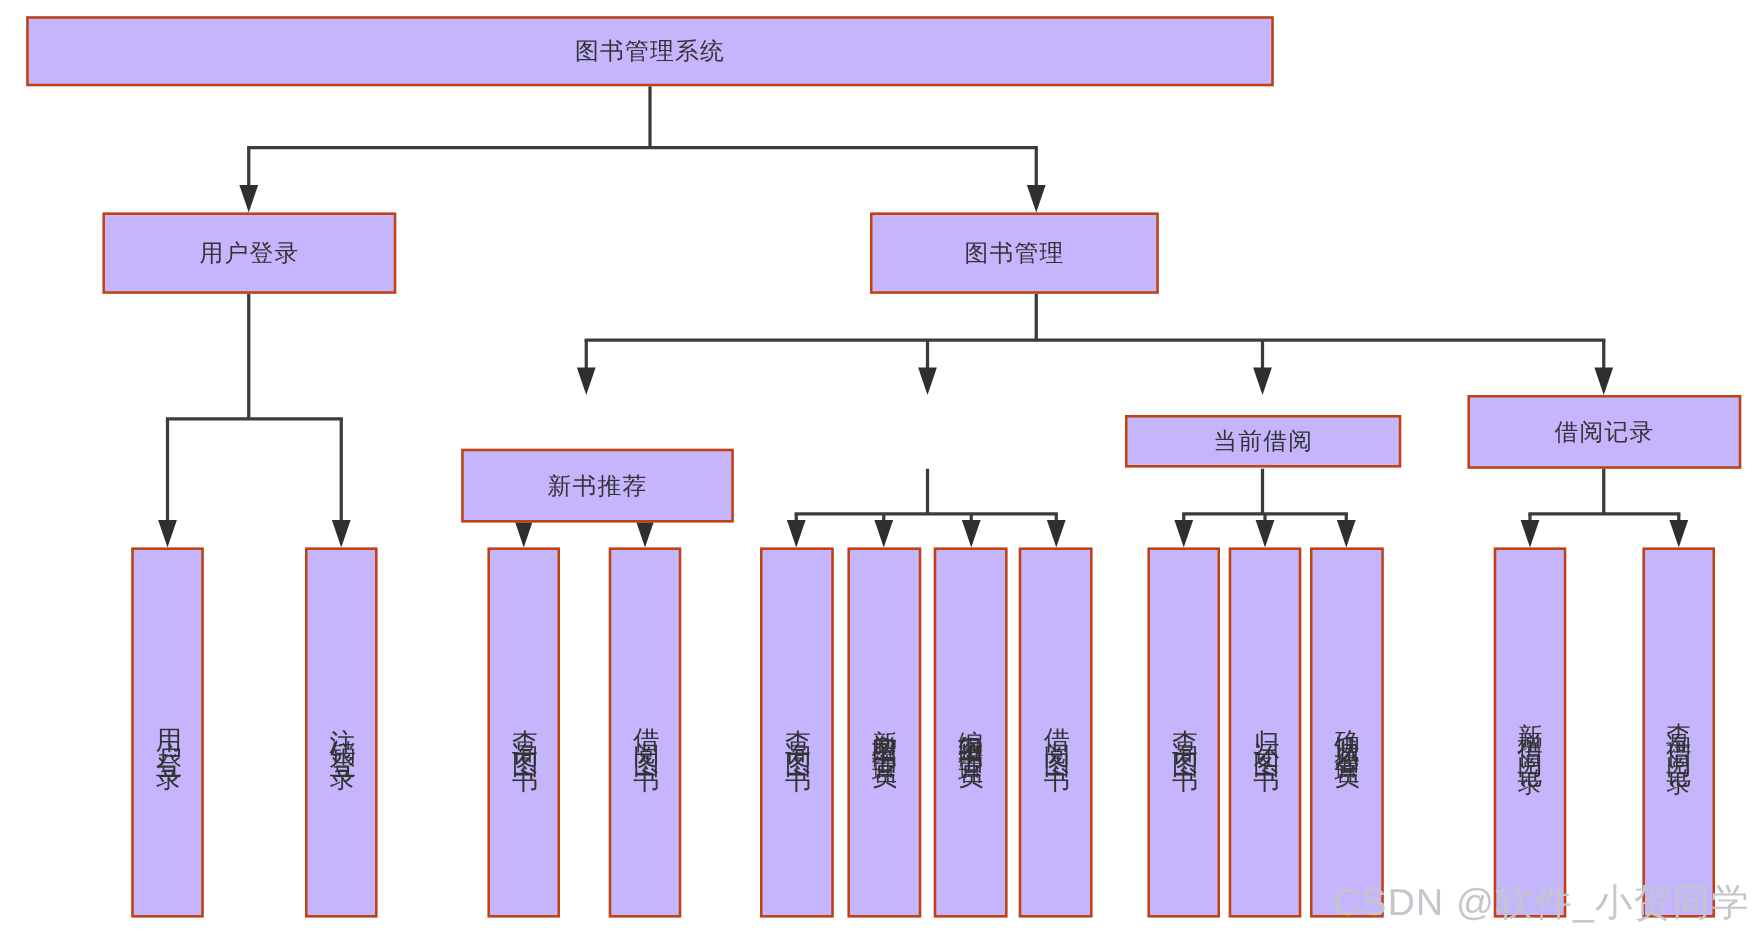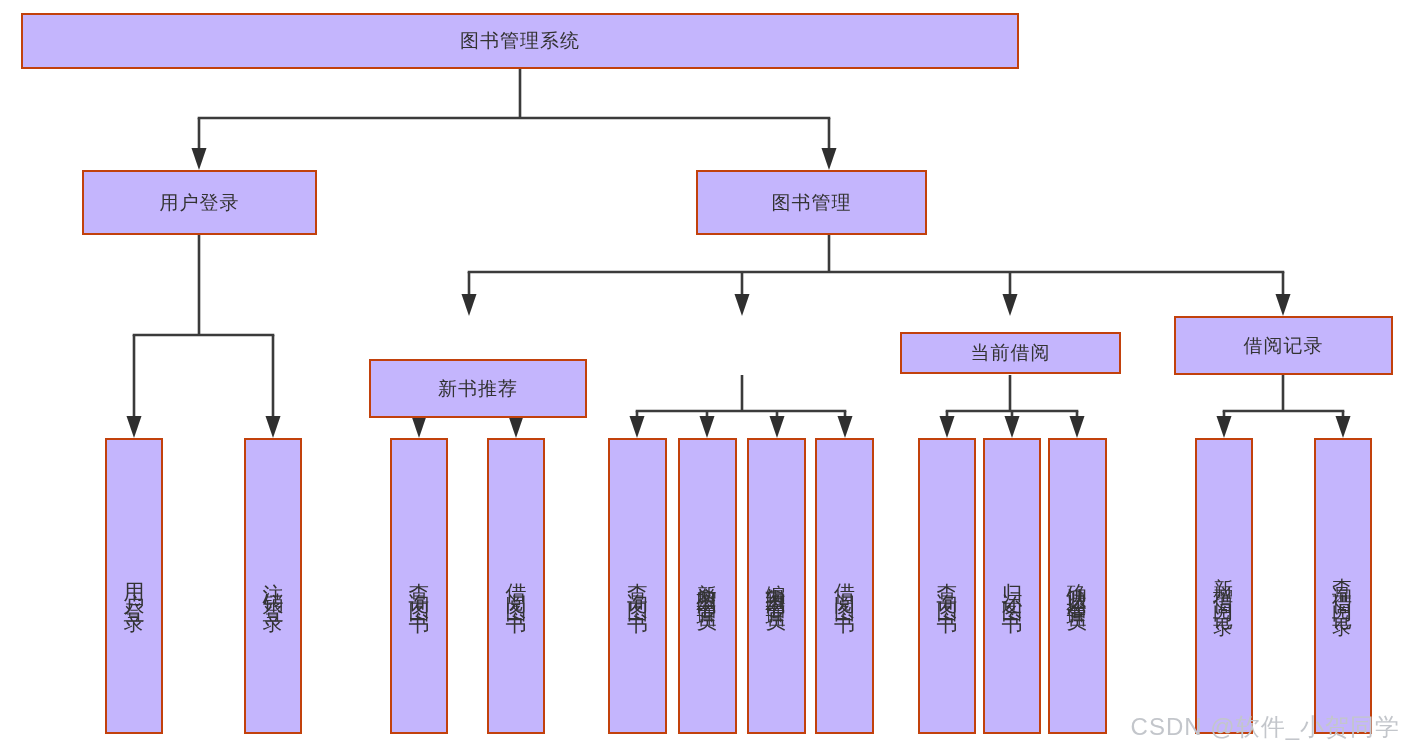--- a/index.html
+++ b/index.html
@@ -16,21 +16,21 @@
   .hbox{font-size:19px;letter-spacing:1px;}
   .vbox{
     top:438px;height:296px;width:58px;
     writing-mode:vertical-rl;text-orientation:mixed;
     font-size:21px;letter-spacing:10px;
   }
   .vbox.med{letter-spacing:8px;font-size:20px;}
   .vbox.tight{letter-spacing:4px;font-size:20px;}
   .watermark{
     position:absolute;right:5px;bottom:4px;z-index:5;
-    font-size:24px;color:#c3c6cb;letter-spacing:1px;white-space:nowrap;
+    font-size:30px;color:#c3c6cb;letter-spacing:1px;white-space:nowrap;
   }
   svg line{stroke:#3b3b3b;stroke-width:2.6;}
   svg polygon{fill:#2f2f2f;}
 </style>
 </head>
 <body>
 
 <div class="canvas">
 
   <svg class="connector-svg" width="1405" height="747" viewBox="0 0 1405 747">

